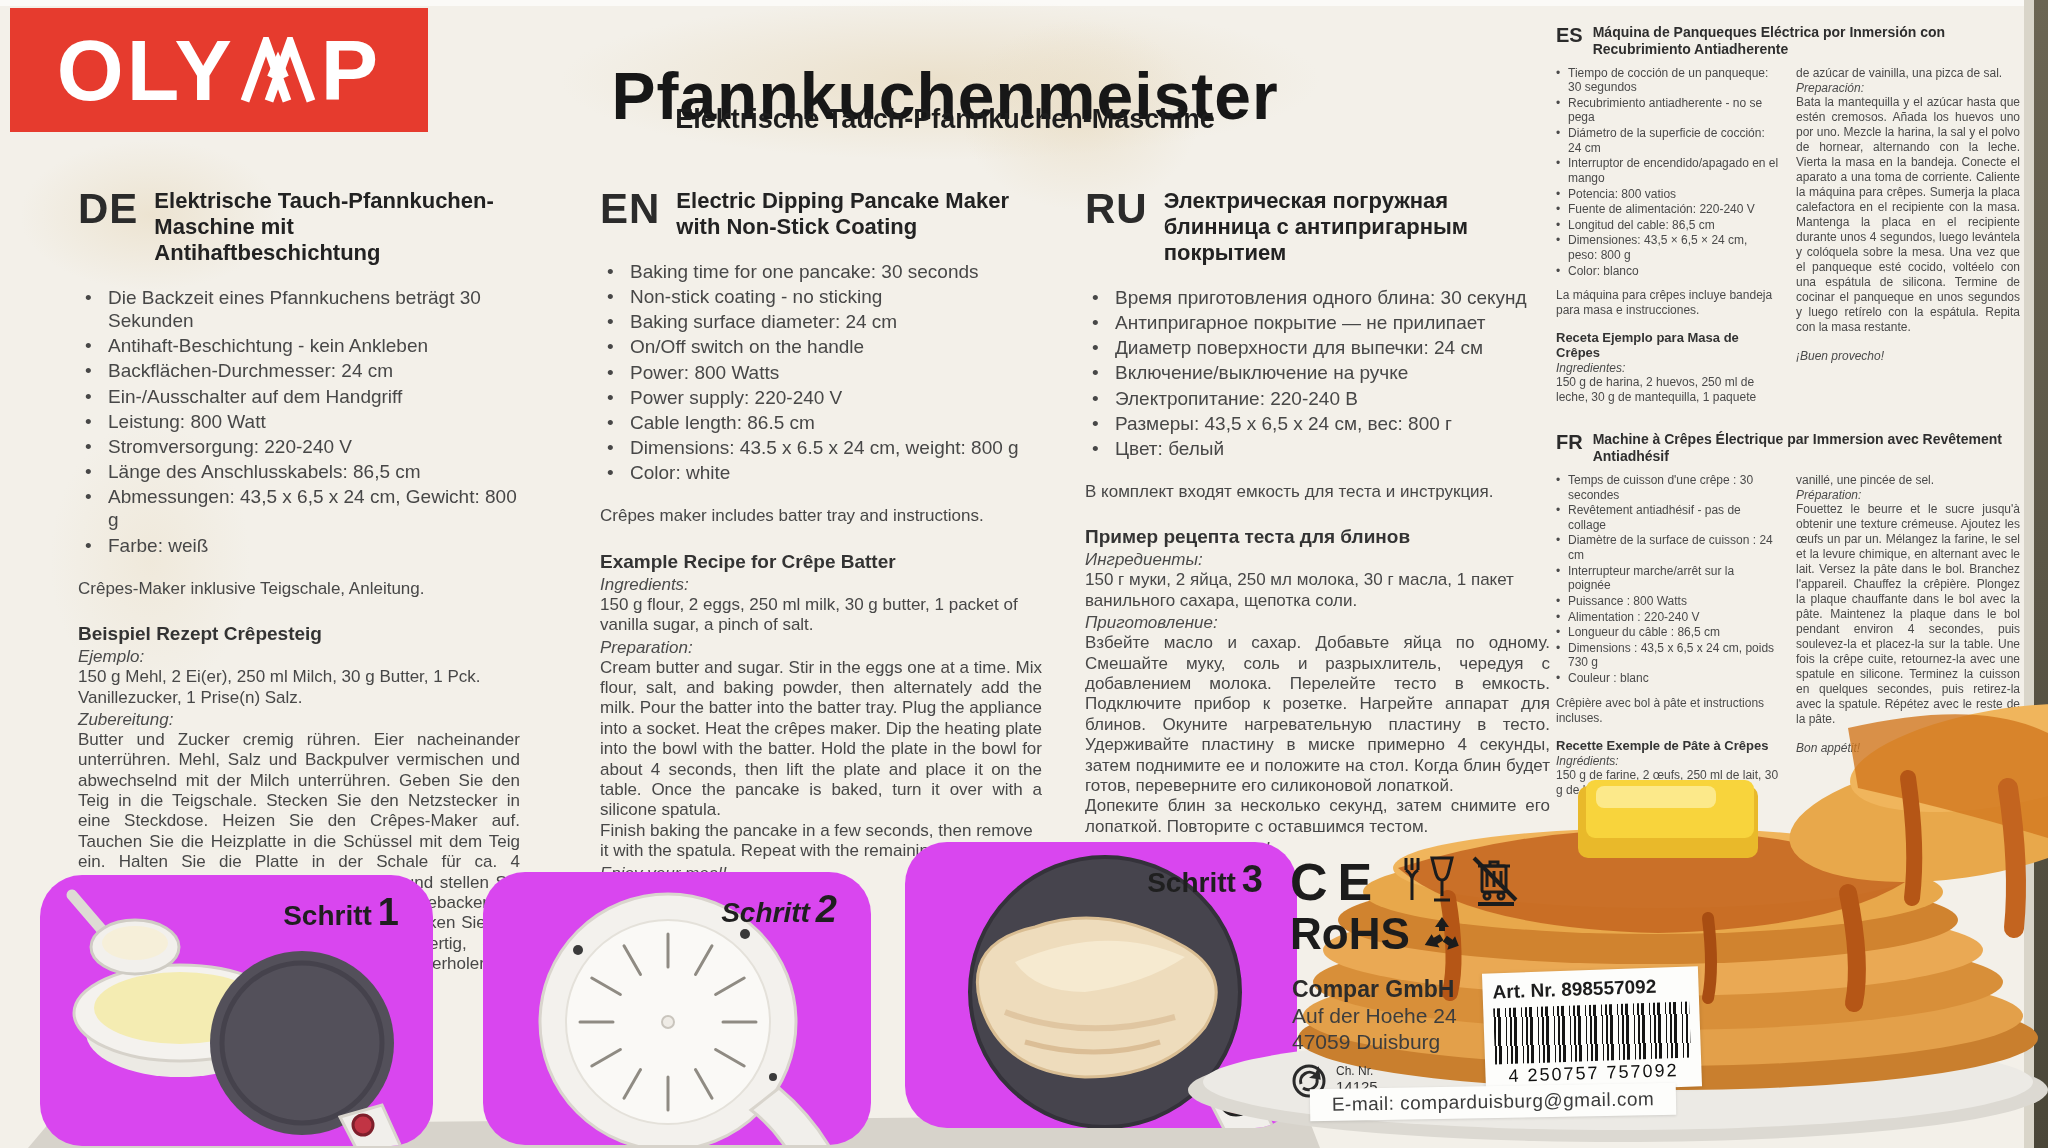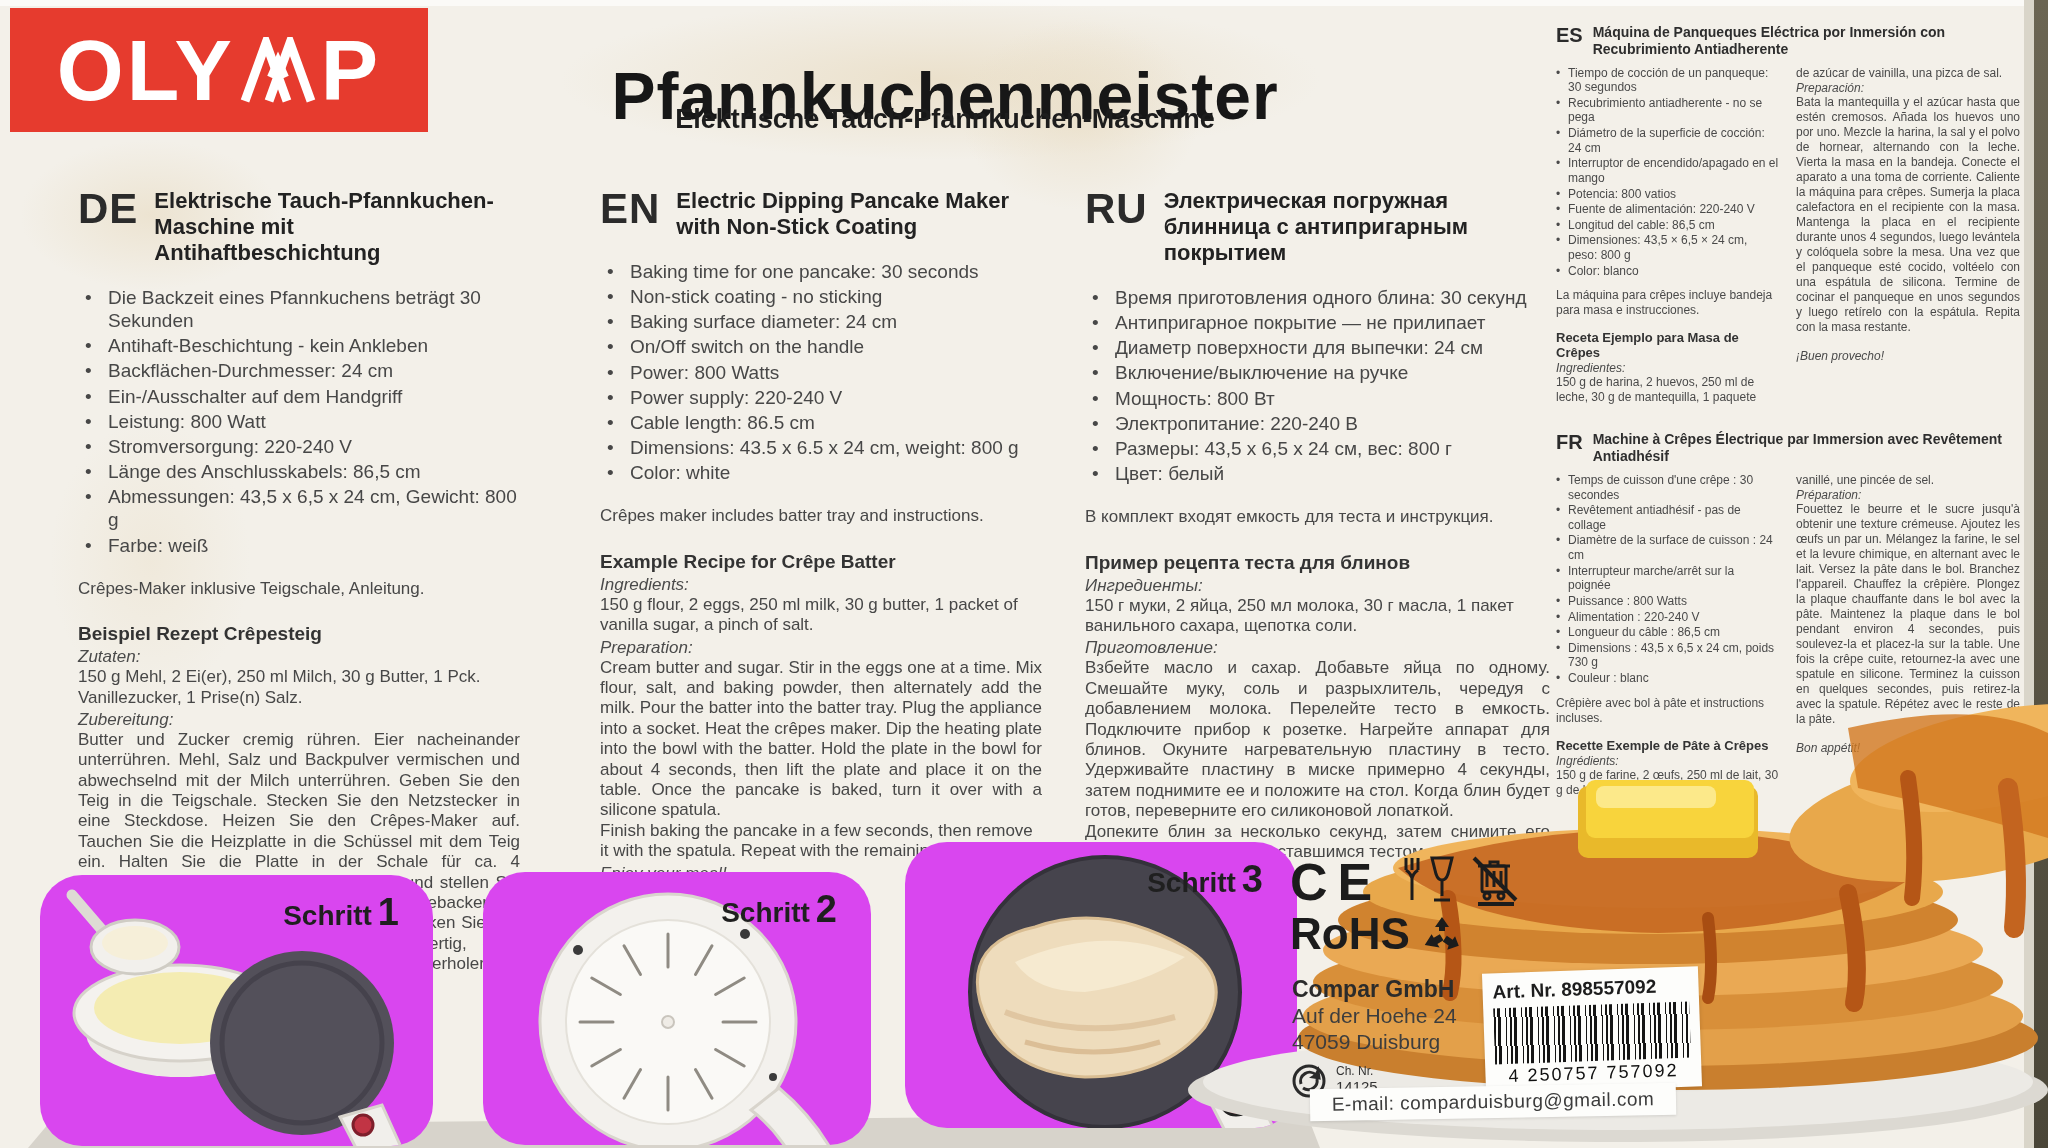--- a/index.html
+++ b/index.html
@@ -60,21 +60,21 @@
   li.mini-item::before{content:"•";position:absolute;left:0;top:0;}
   .mini-para{font-size:12px;line-height:1.25;margin:0;}
   .mini-includes{margin-top:10px;}
   .mini-recipe{font-size:13px;font-weight:700;color:#333;margin:12px 0 1px 0;}
   .mini-label{font-style:italic;font-size:12px;margin:0;}
   .mini-closing{font-style:italic;font-size:12px;margin-top:14px;}
 
   
   .step-card{position:absolute;background:#d946ef;border-radius:42px;overflow:hidden;}
   .step-1{left:40px;top:875px;width:393px;height:271px;}
-  .step-2{left:483px;top:872px;width:388px;height:273px;}
+  .step-2{left:483px;top:872px;width:388px;height:273px;font-style:italic;}
   .step-3{left:905px;top:842px;width:392px;height:286px;}
   .step-label{position:absolute;top:16px;right:34px;font-size:28px;font-weight:700;color:#1f1f1f;z-index:2;}
   .step-label b{font-size:38px;font-weight:800;margin-left:6px;}
   .step-art{position:absolute;inset:0;width:100%;height:100%;}
 
   
   .cert{position:absolute;left:1290px;top:856px;z-index:5;}
   .cert-row1{display:flex;align-items:flex-start;gap:16px;}
   .ce{font-size:52px;font-weight:700;color:#1c1c1c;letter-spacing:10px;line-height:1;}
   .cert-row2{display:flex;align-items:center;gap:12px;margin-top:4px;}
@@ -163,21 +163,21 @@
     <li class="spec-item">Backflächen-Durchmesser: 24 cm</li>
     <li class="spec-item">Ein-/Ausschalter auf dem Handgriff</li>
     <li class="spec-item">Leistung: 800 Watt</li>
     <li class="spec-item">Stromversorgung: 220-240 V</li>
     <li class="spec-item">Länge des Anschlusskabels: 86,5 cm</li>
     <li class="spec-item">Abmessungen: 43,5 x 6,5 x 24 cm, Gewicht: 800 g</li>
     <li class="spec-item">Farbe: weiß</li>
   </ul>
   <p class="para includes">Crêpes-Maker inklusive Teigschale, Anleitung.</p>
   <h3 class="recipe-title">Beispiel Rezept Crêpesteig</h3>
-  <p class="label-italic">Zutaten:</p>
+  <p class="label-italic">Ejemplo:</p>
   <p class="para">150 g Mehl, 2 Ei(er), 250 ml Milch, 30 g Butter, 1 Pck. Vanillezucker, 1 Prise(n) Salz.</p>
   <p class="label-italic gap-top">Zubereitung:</p>
   <p class="para just">Butter und Zucker cremig rühren. Eier nacheinander unterrühren. Mehl, Salz und Backpulver vermischen und abwechselnd mit der Milch unterrühren. Geben Sie den Teig in die Teigschale. Stecken Sie den Netzstecker in eine Steckdose. Heizen Sie den Crêpes-Maker auf. Tauchen Sie die Heizplatte in die Schüssel mit dem Teig ein. Halten Sie die Platte in der Schale für ca. 4 Sekunden, dann heben Sie die Platte auf und stellen Sie sie auf den Tisch. Sobald der Pfannkuchen gebacken ist, drehen Sie ihn mit dem Silikonspatel um. Backen Sie den Pfannkuchen nach ein paar Sekunden fertig, dann entfernen Sie ihn mit dem Silikonspatel. Wiederholen Sie weiter mit dem restlichen Teig.</p>
   <p class="closing">Guten Appetit!</p>
 </section>
 
 <section class="col col-en">
   <div class="col-head">
     <div class="col-code">EN</div>
     <h2 class="col-title">Electric Dipping Pancake Maker with Non-Stick Coating</h2>
@@ -206,21 +206,20 @@
 <section class="col col-ru">
   <div class="col-head">
     <div class="col-code">RU</div>
     <h2 class="col-title">Электрическая погружная блинница с антипригарным покрытием</h2>
   </div>
   <ul class="spec">
     <li class="spec-item">Время приготовления одного блина: 30 секунд</li>
     <li class="spec-item">Антипригарное покрытие — не прилипает</li>
     <li class="spec-item">Диаметр поверхности для выпечки: 24 см</li>
     <li class="spec-item">Включение/выключение на ручке</li>
-    <li class="spec-item">Мощность: 800 Вт</li>
     <li class="spec-item">Электропитание: 220-240 В</li>
     <li class="spec-item">Размеры: 43,5 x 6,5 x 24 см, вес: 800 г</li>
     <li class="spec-item">Цвет: белый</li>
   </ul>
   <p class="para includes">В комплект входят емкость для теста и инструкция.</p>
   <h3 class="recipe-title">Пример рецепта теста для блинов</h3>
   <p class="label-italic">Ингредиенты:</p>
   <p class="para">150 г муки, 2 яйца, 250 мл молока, 30 г масла, 1 пакет ванильного сахара, щепотка соли.</p>
   <p class="label-italic gap-top">Приготовление:</p>
   <p class="para just">Взбейте масло и сахар. Добавьте яйца по одному. Смешайте муку, соль и разрыхлитель, чередуя с добавлением молока. Перелейте тесто в емкость. Подключите прибор к розетке. Нагрейте аппарат для блинов. Окуните нагревательную пластину в тесто. Удерживайте пластину в миске примерно 4 секунды, затем поднимите ее и положите на стол. Когда блин будет готов, переверните его силиконовой лопаткой.</p>

